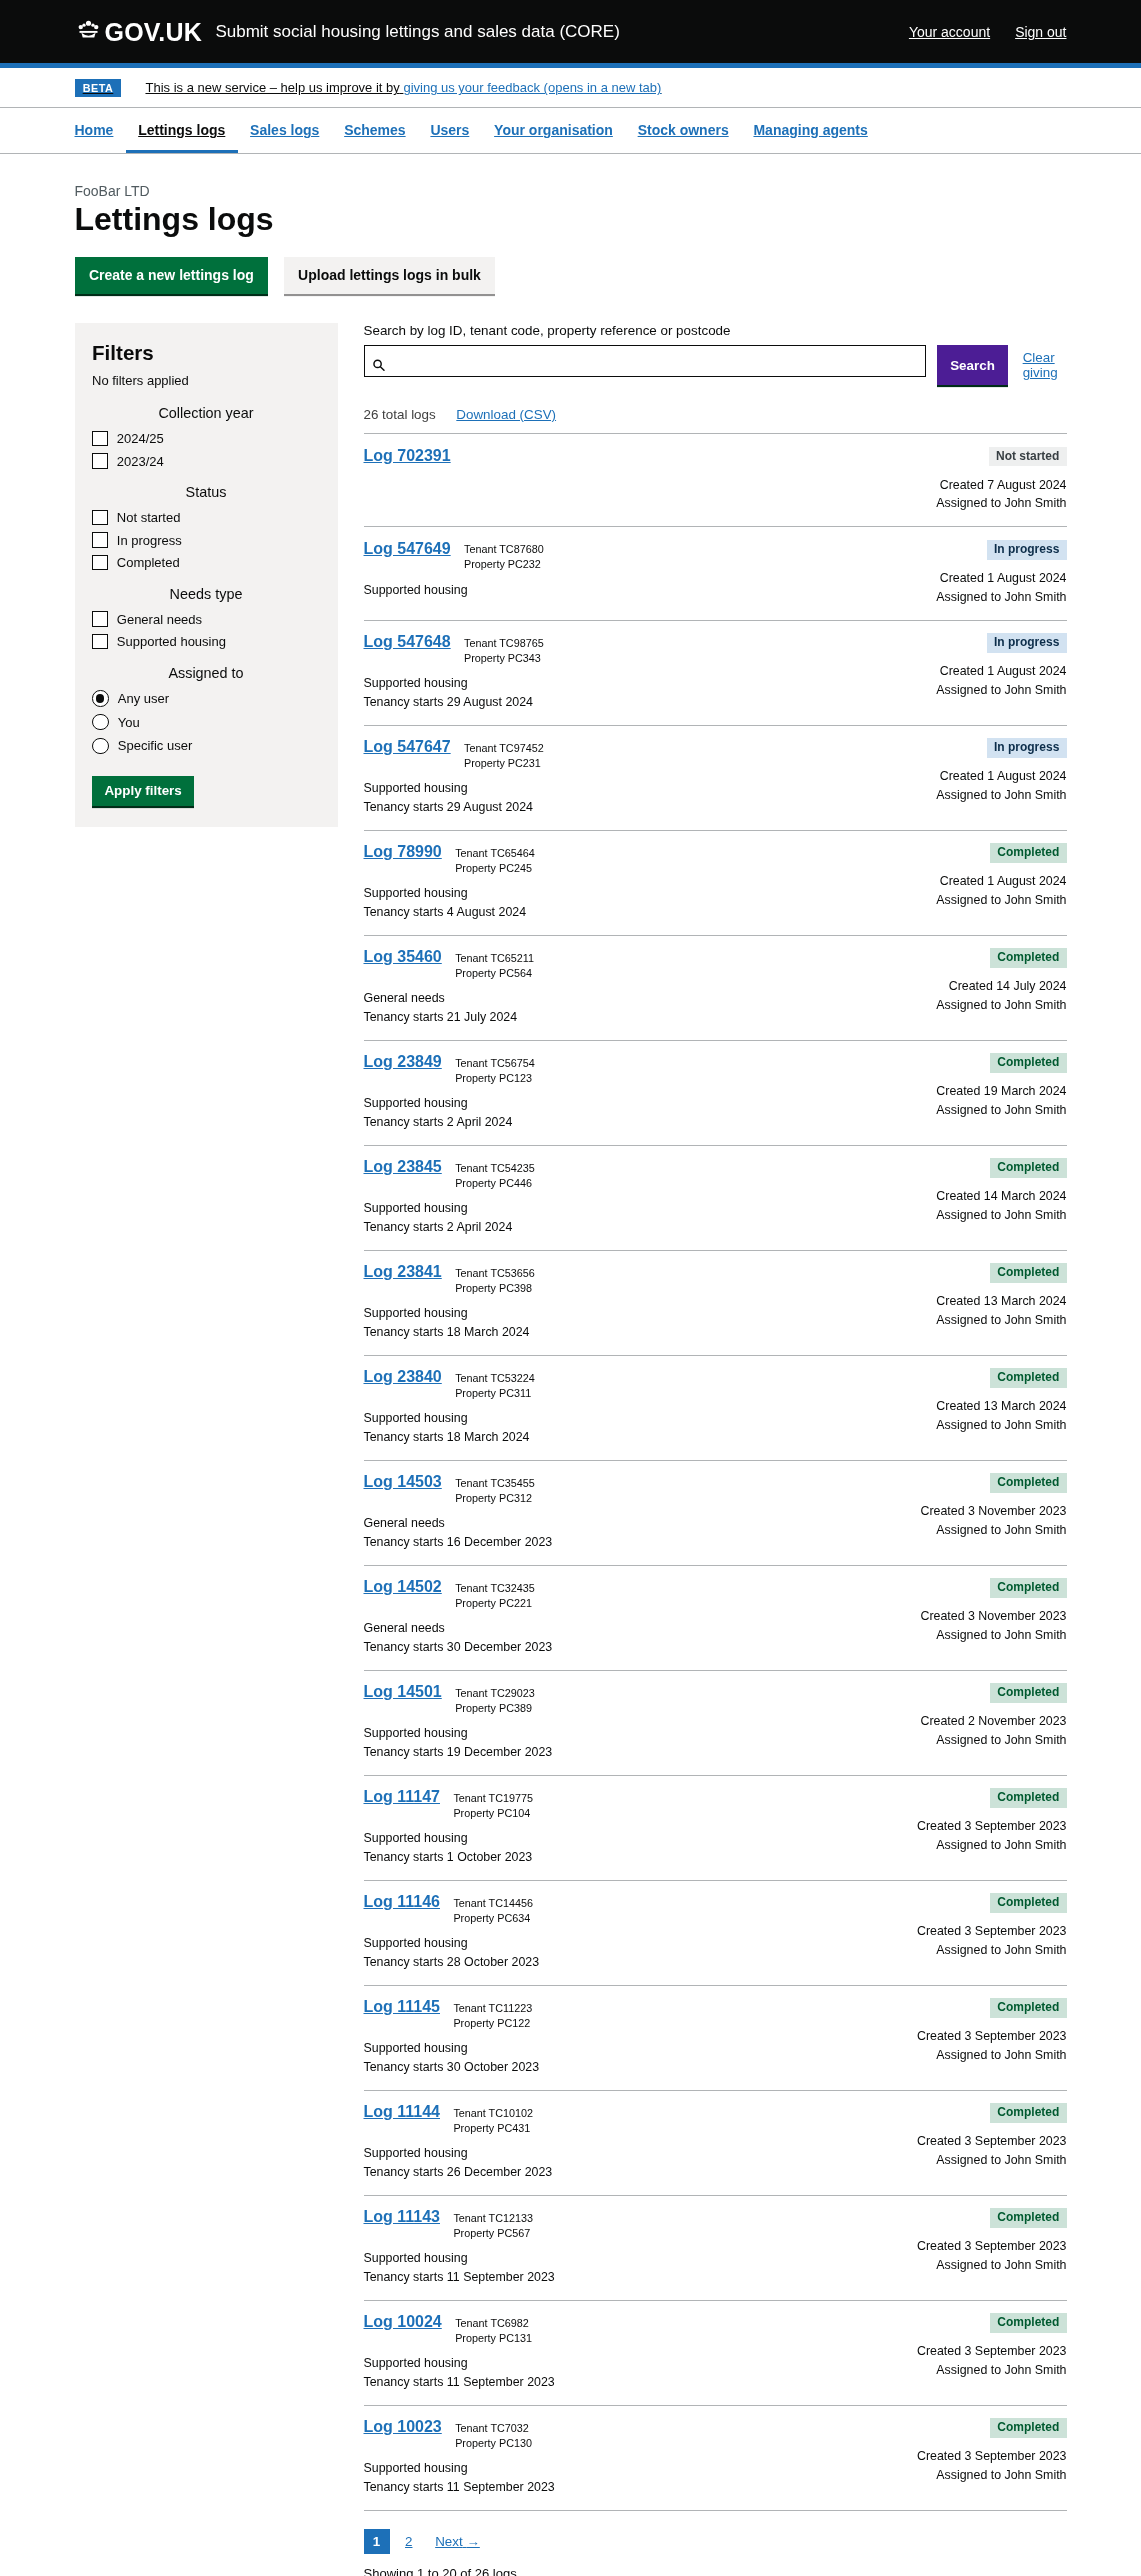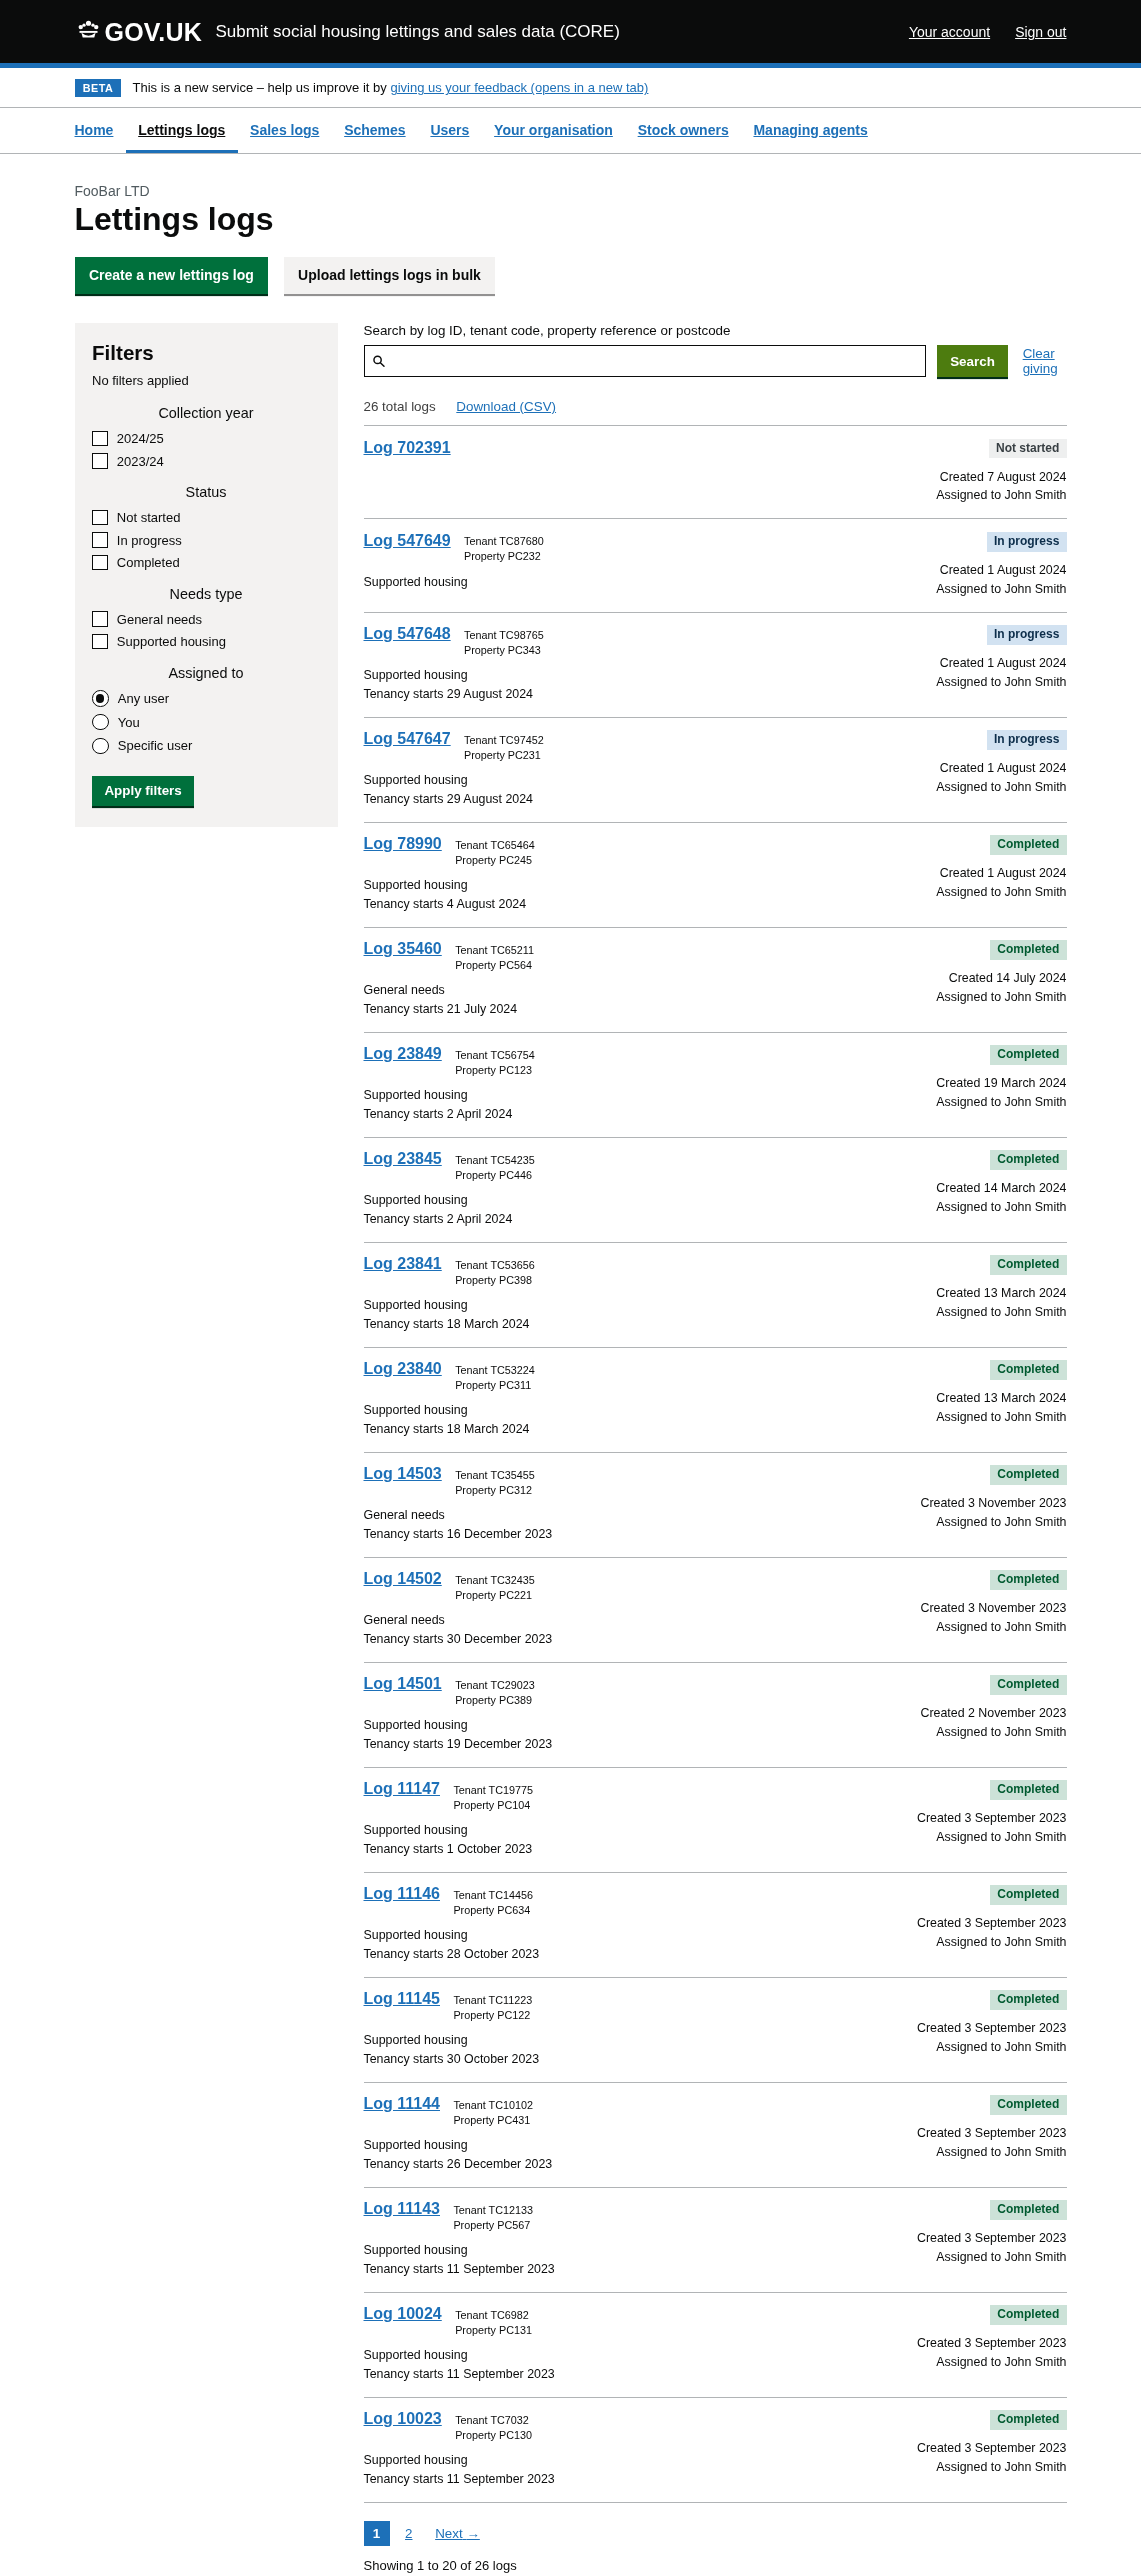--- a/index.html
+++ b/index.html
@@ -60,22 +60,23 @@
   .phase-banner {
     border-bottom: 0.5px solid #b1b4b6;
     background: #ffffff;
   }
   .phase-inner {
     max-width: 1082px;
     margin: 0 auto;
     padding: 11.3px 45px 10.3px 45px;
     display: flex;
     align-items: center;
-    gap: 11px;
+    gap: 24px;
     font-size: 13.4px;
+    text-decoration: underline;
   }
   .phase-tag {
     background: #1d70b8;
     color: #ffffff;
     font-size: 10.8px;
     font-weight: bold;
     text-transform: uppercase;
     padding: 2.6px 8.2px;
     letter-spacing: 0.5px;
   }
@@ -252,29 +253,29 @@
     font-family: "Liberation Sans", sans-serif;
   }
   .search-glyph {
     position: absolute;
     left: 8.2px; top: 50%;
     transform: translateY(-50%);
     width: 13.4px; height: 13.4px;
     pointer-events: none;
   }
   .search-btn {
-    background: #4d7c0f;
+    background: #4c1d95;
     color: #ffffff;
     font-size: 13.4px;
     font-weight: bold;
     border: none;
     padding: 0 13.4px;
     box-shadow: 0 2.1px 0 #002d18;
     cursor: pointer;
-    height: 32px;
+    height: 40px;
   }
   .clear-link {
     color: #1d70b8;
     font-size: 13.4px;
     text-decoration: underline;
     align-self: center;
     margin-left: 3.1px;
   }
   .count-row {
     display: flex;

